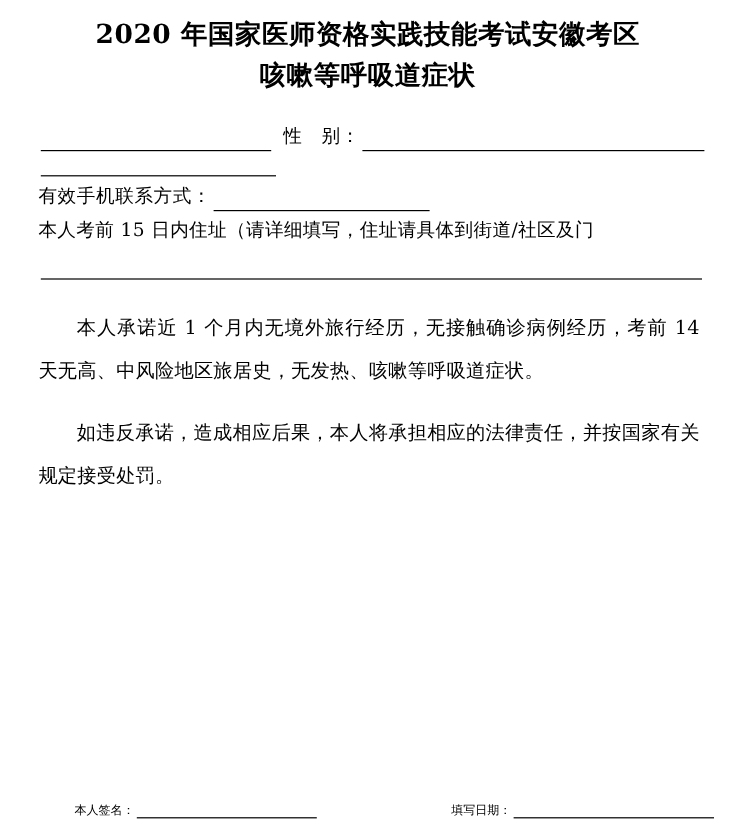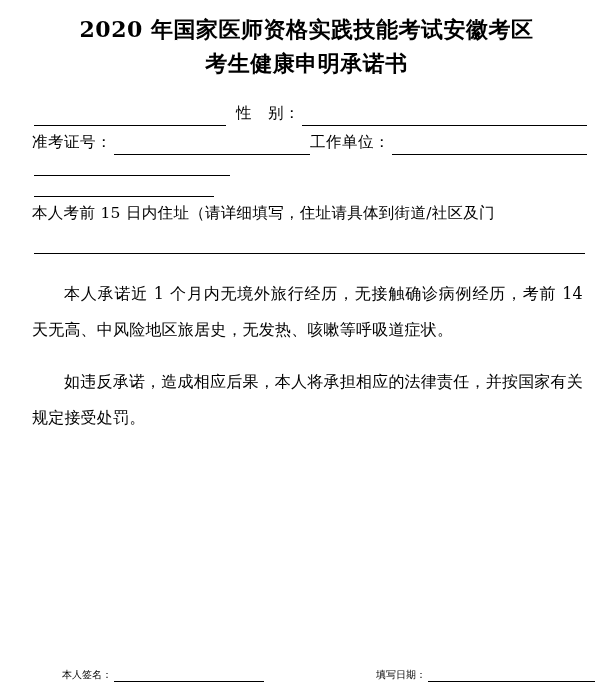--- a/index.html
+++ b/index.html
@@ -98,44 +98,39 @@
   .sig-label { white-space: nowrap; }
   .sig-spacer { width: 112px; }
 </style>
 </head>
 <body>
 
 <div class="page">
 
   <div class="title-block">
     <div class="title-line">2020 年国家医师资格实践技能考试安徽考区</div>
-    <div class="title-line">考生健康申明承诺书</div>
+    <div class="title-line">咳嗽等呼吸道症状</div>
   </div>
 
   <div class="fields">
 
     <div class="field-row">
       <span class="rule w1"></span>
       <span class="gap"></span>
       <span class="lbl">性　别：</span>
       <span class="rule grow"></span>
     </div>
 
-    <div class="field-row">
-      <span class="lbl">准考证号：</span>
-      <span class="rule w3"></span>
-      <span class="lbl">工作单位：</span>
-      <span class="rule grow"></span>
-    </div>
 
     <div class="field-row">
       <span class="rule w5"></span>
     </div>
 
     <div class="field-row">
+      <span class="lbl">有效手机联系方式：</span>
       <span class="rule w6"></span>
     </div>
 
     <div class="addr-text">本人考前 15 日内住址（请详细填写，住址请具体到街道/社区及门</div>
     <div class="addr-rule"></div>
 
   </div>
 
   <div class="body-text">
     <p class="para">本人承诺近 1 个月内无境外旅行经历，无接触确诊病例经历，考前 14 天无高、中风险地区旅居史，无发热、咳嗽等呼吸道症状。</p>

